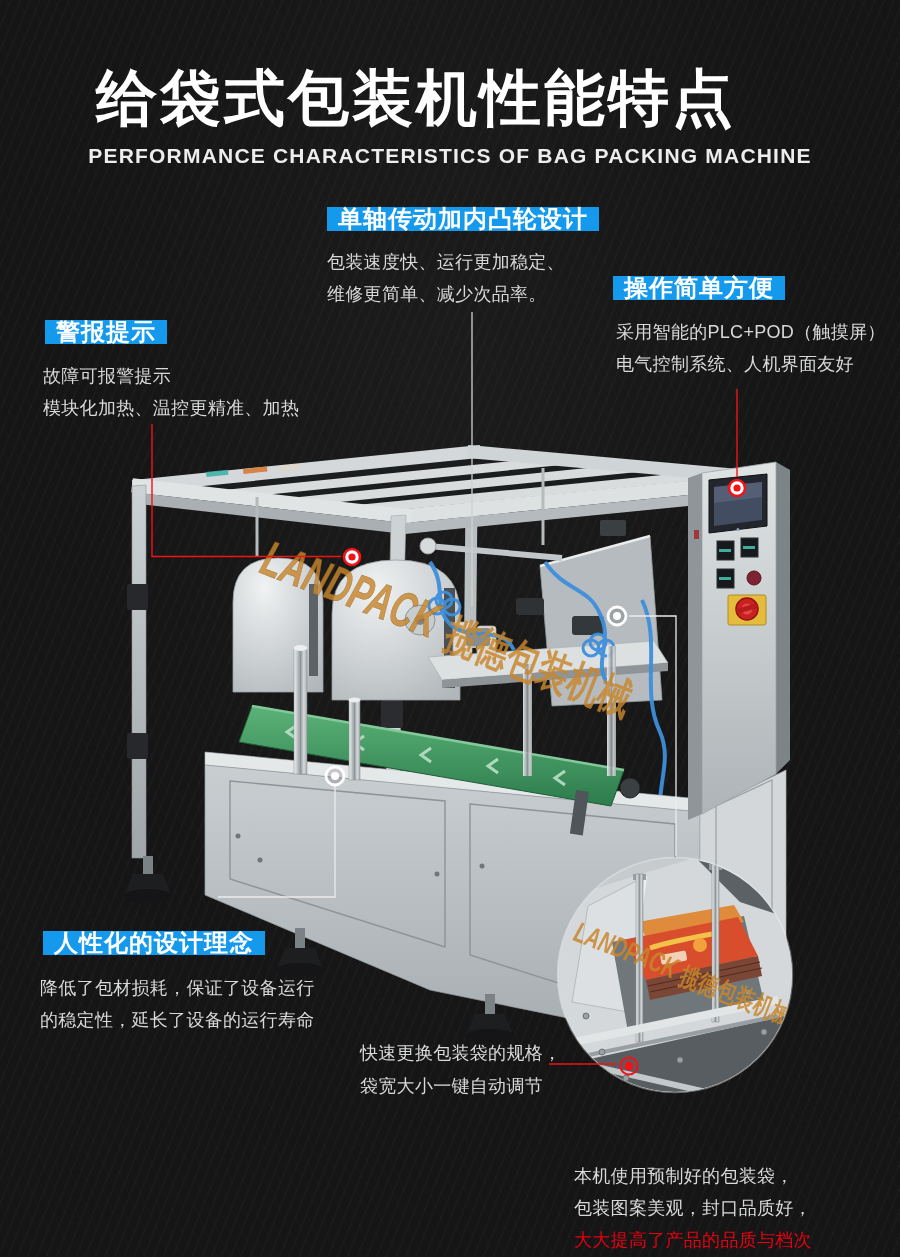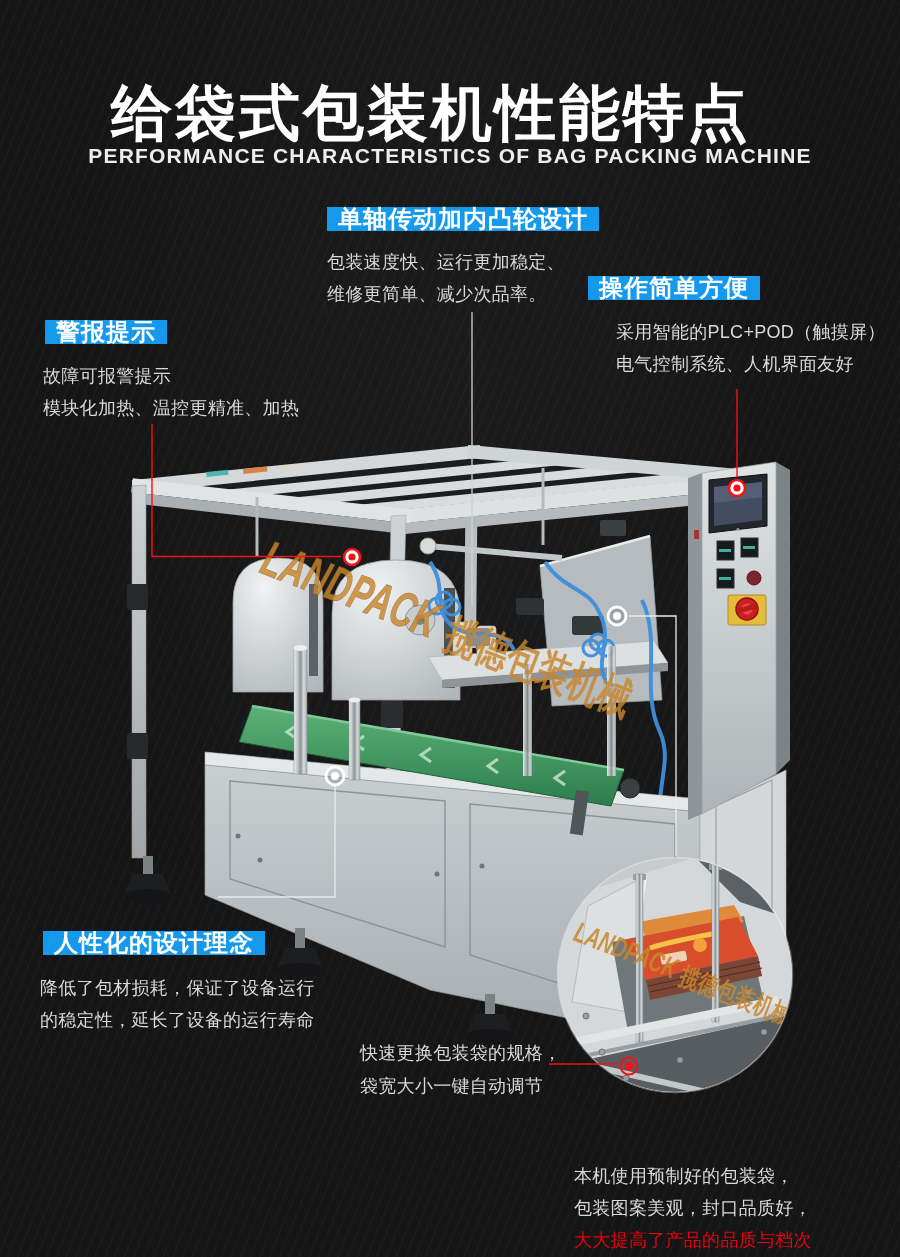--- a/index.html
+++ b/index.html
@@ -7,21 +7,21 @@
     position:relative;width:900px;height:1257px;overflow:hidden;
     font-family:"Liberation Sans", sans-serif;
     background:
       radial-gradient(ellipse at 50% 30%, rgba(255,255,255,0.028), rgba(0,0,0,0) 60%),
       repeating-linear-gradient(112deg, rgba(255,255,255,0.02) 0 2px, rgba(0,0,0,0) 2px 9px),
       repeating-linear-gradient(66deg, rgba(255,255,255,0.013) 0 1px, rgba(0,0,0,0) 1px 11px),
       #151515;
   }
   .hdr{position:absolute;left:0;top:0;width:900px;text-align:center;}
   .hdr .cn{
-    margin:15px;position:absolute;top:58px;left:0;width:832px;
+    margin:0;position:absolute;top:58px;left:0;width:832px;
     font-size:61px;font-weight:bold;color:#ffffff;letter-spacing:3px;white-space:nowrap;
   }
   .hdr .en{
     position:absolute;top:136px;left:0;width:900px;
     font-size:21px;font-weight:bold;color:#ededed;letter-spacing:1.2px;white-space:nowrap;margin-top:8px;
   }
   .art{position:absolute;left:0;top:0;z-index:1;}
   .tag{
     position:absolute;z-index:3;background:#1499EC;color:#fff;font-weight:bold;
     font-size:24px;line-height:1;padding:0 11px;white-space:nowrap;letter-spacing:1px;
@@ -291,21 +291,21 @@
       </g>
     </g>
   </svg>
 
   <div class="tag" style="left:327px;top:207px">单轴传动加内凸轮设计</div>
   <div class="note" style="left:327px;top:246px">
     <div>包装速度快、运行更加稳定、</div>
     <div>维修更简单、减少次品率。</div>
   </div>
 
-  <div class="tag" style="left:588px;top:276px">操作简单方便</div>
+  <div class="tag" style="left:613px;top:276px">操作简单方便</div>
   <div class="note" style="left:616px;top:316px">
     <div>采用智能的PLC+POD（触摸屏）</div>
     <div>电气控制系统、人机界面友好</div>
   </div>
 
   <div class="tag" style="left:45px;top:320px">警报提示</div>
   <div class="note" style="left:43px;top:360px">
     <div>故障可报警提示</div>
     <div>模块化加热、温控更精准、加热</div>
   </div>

